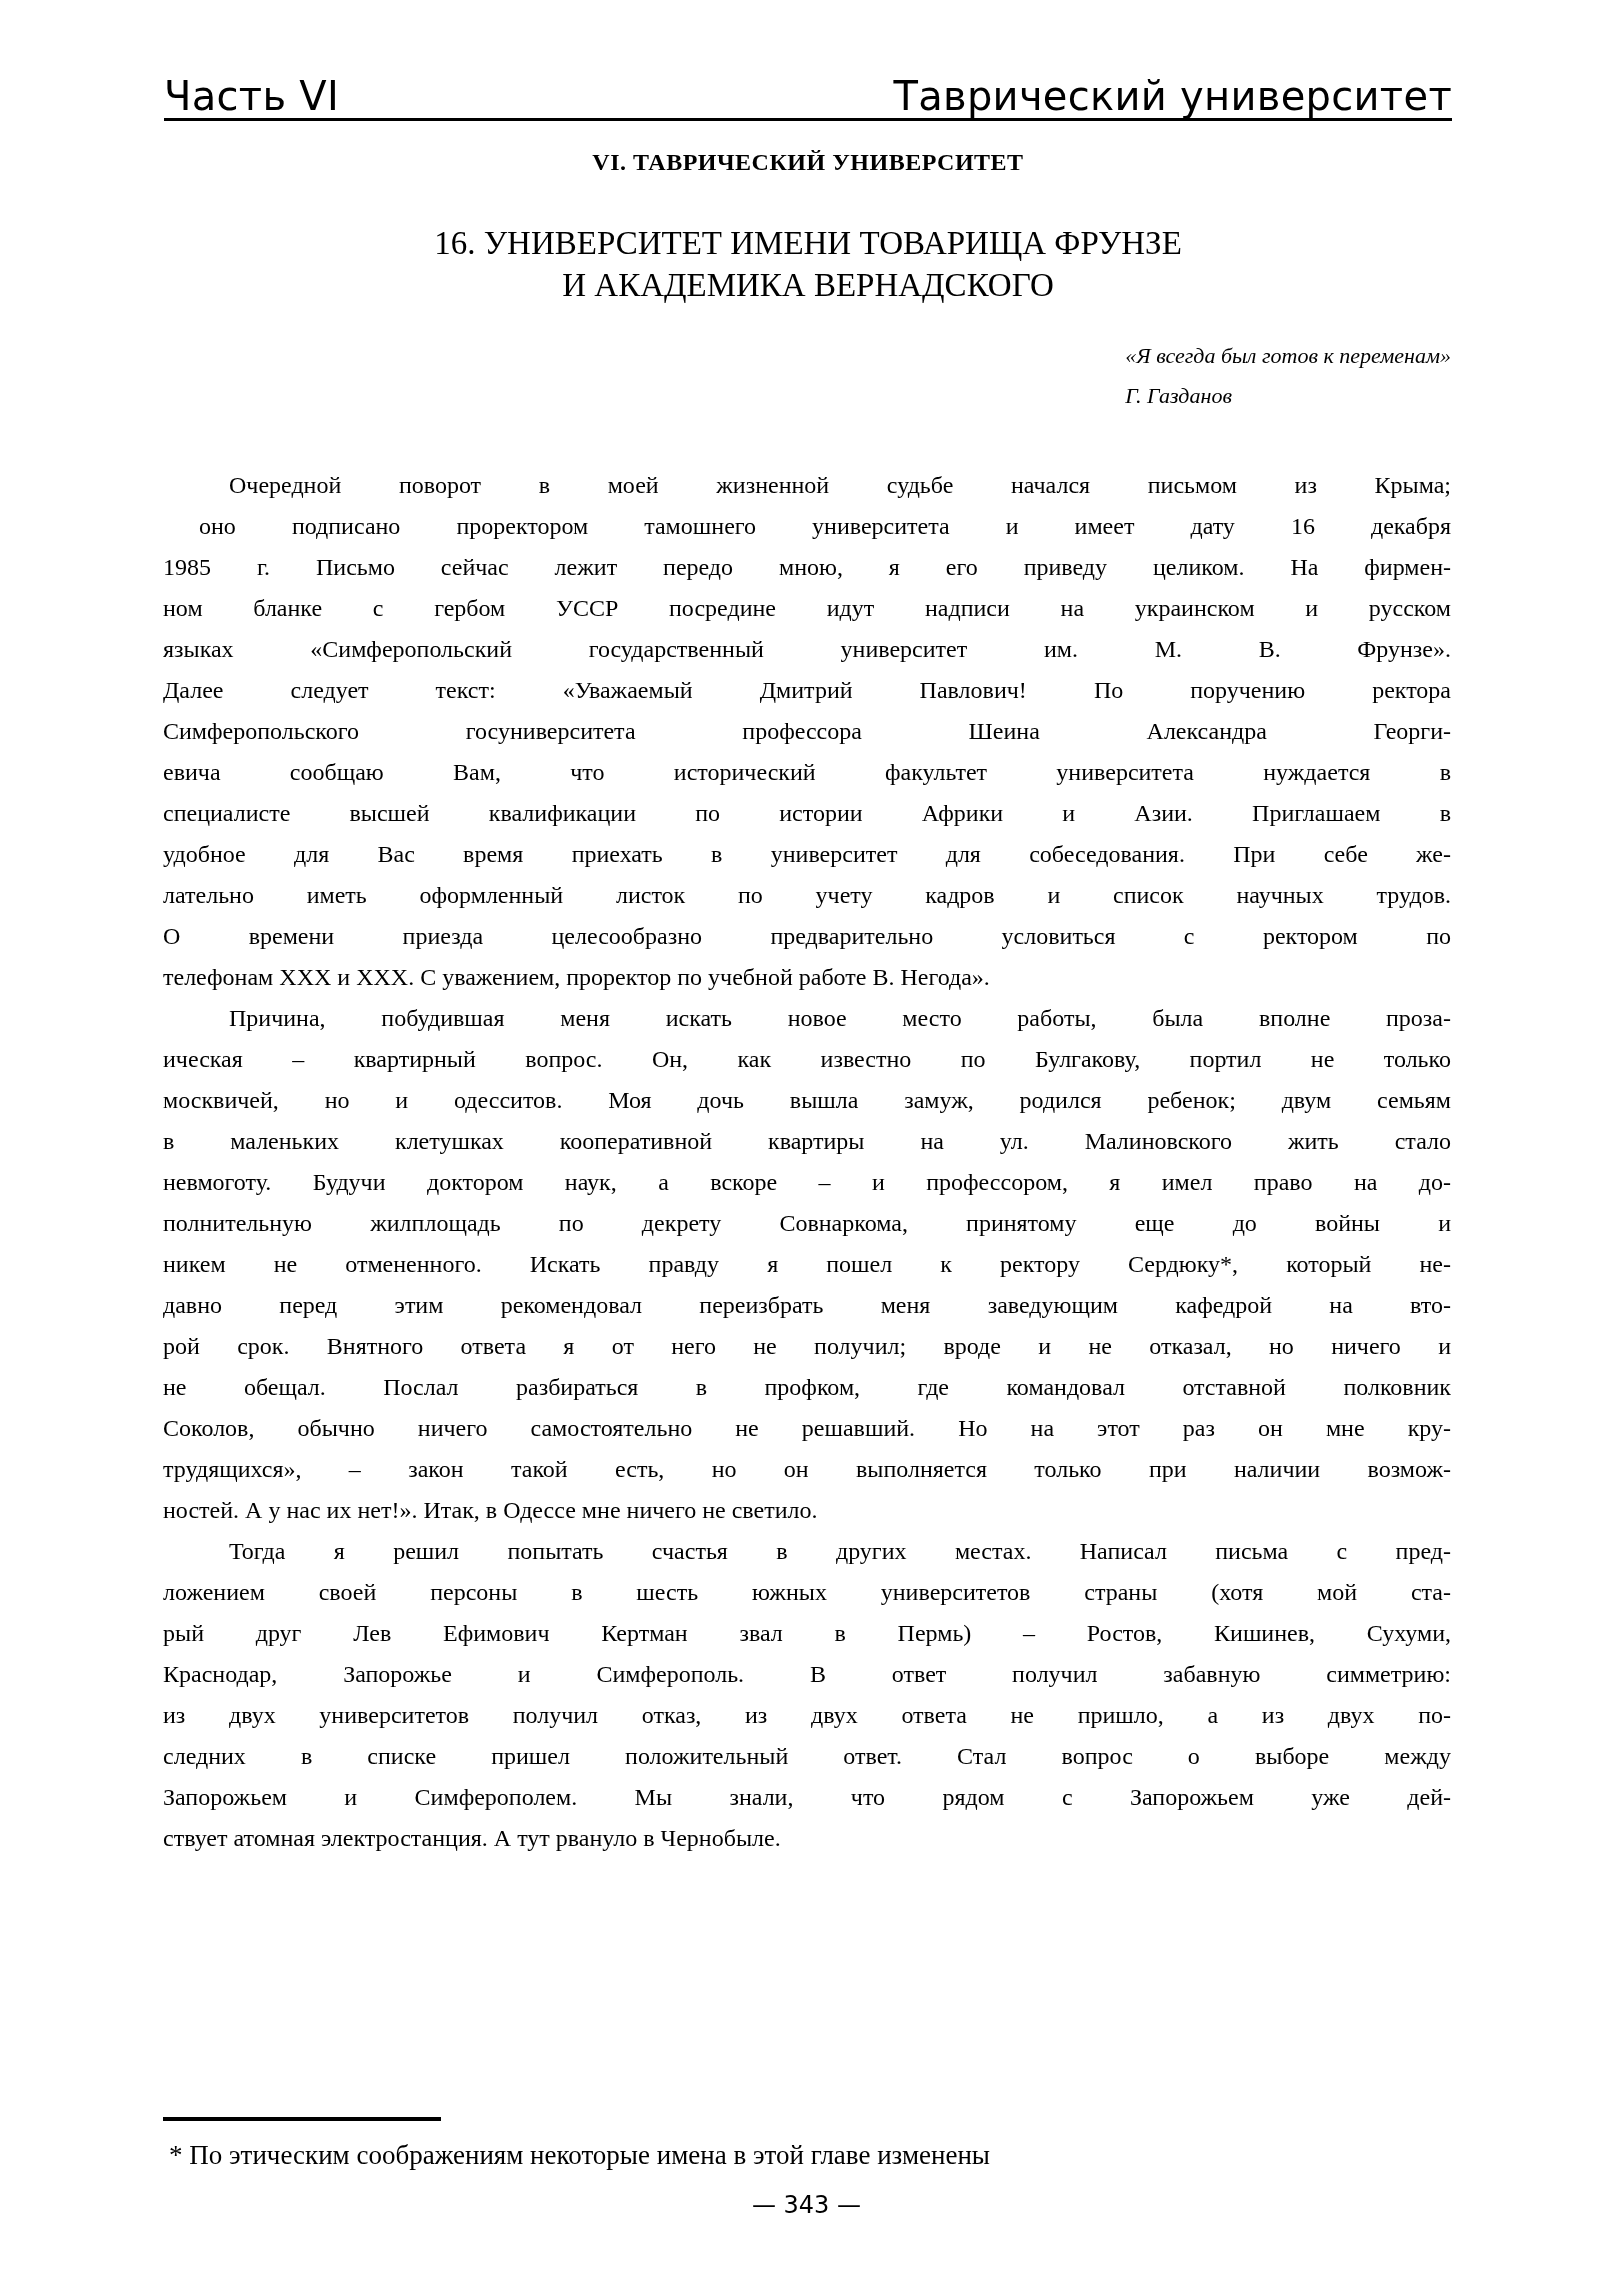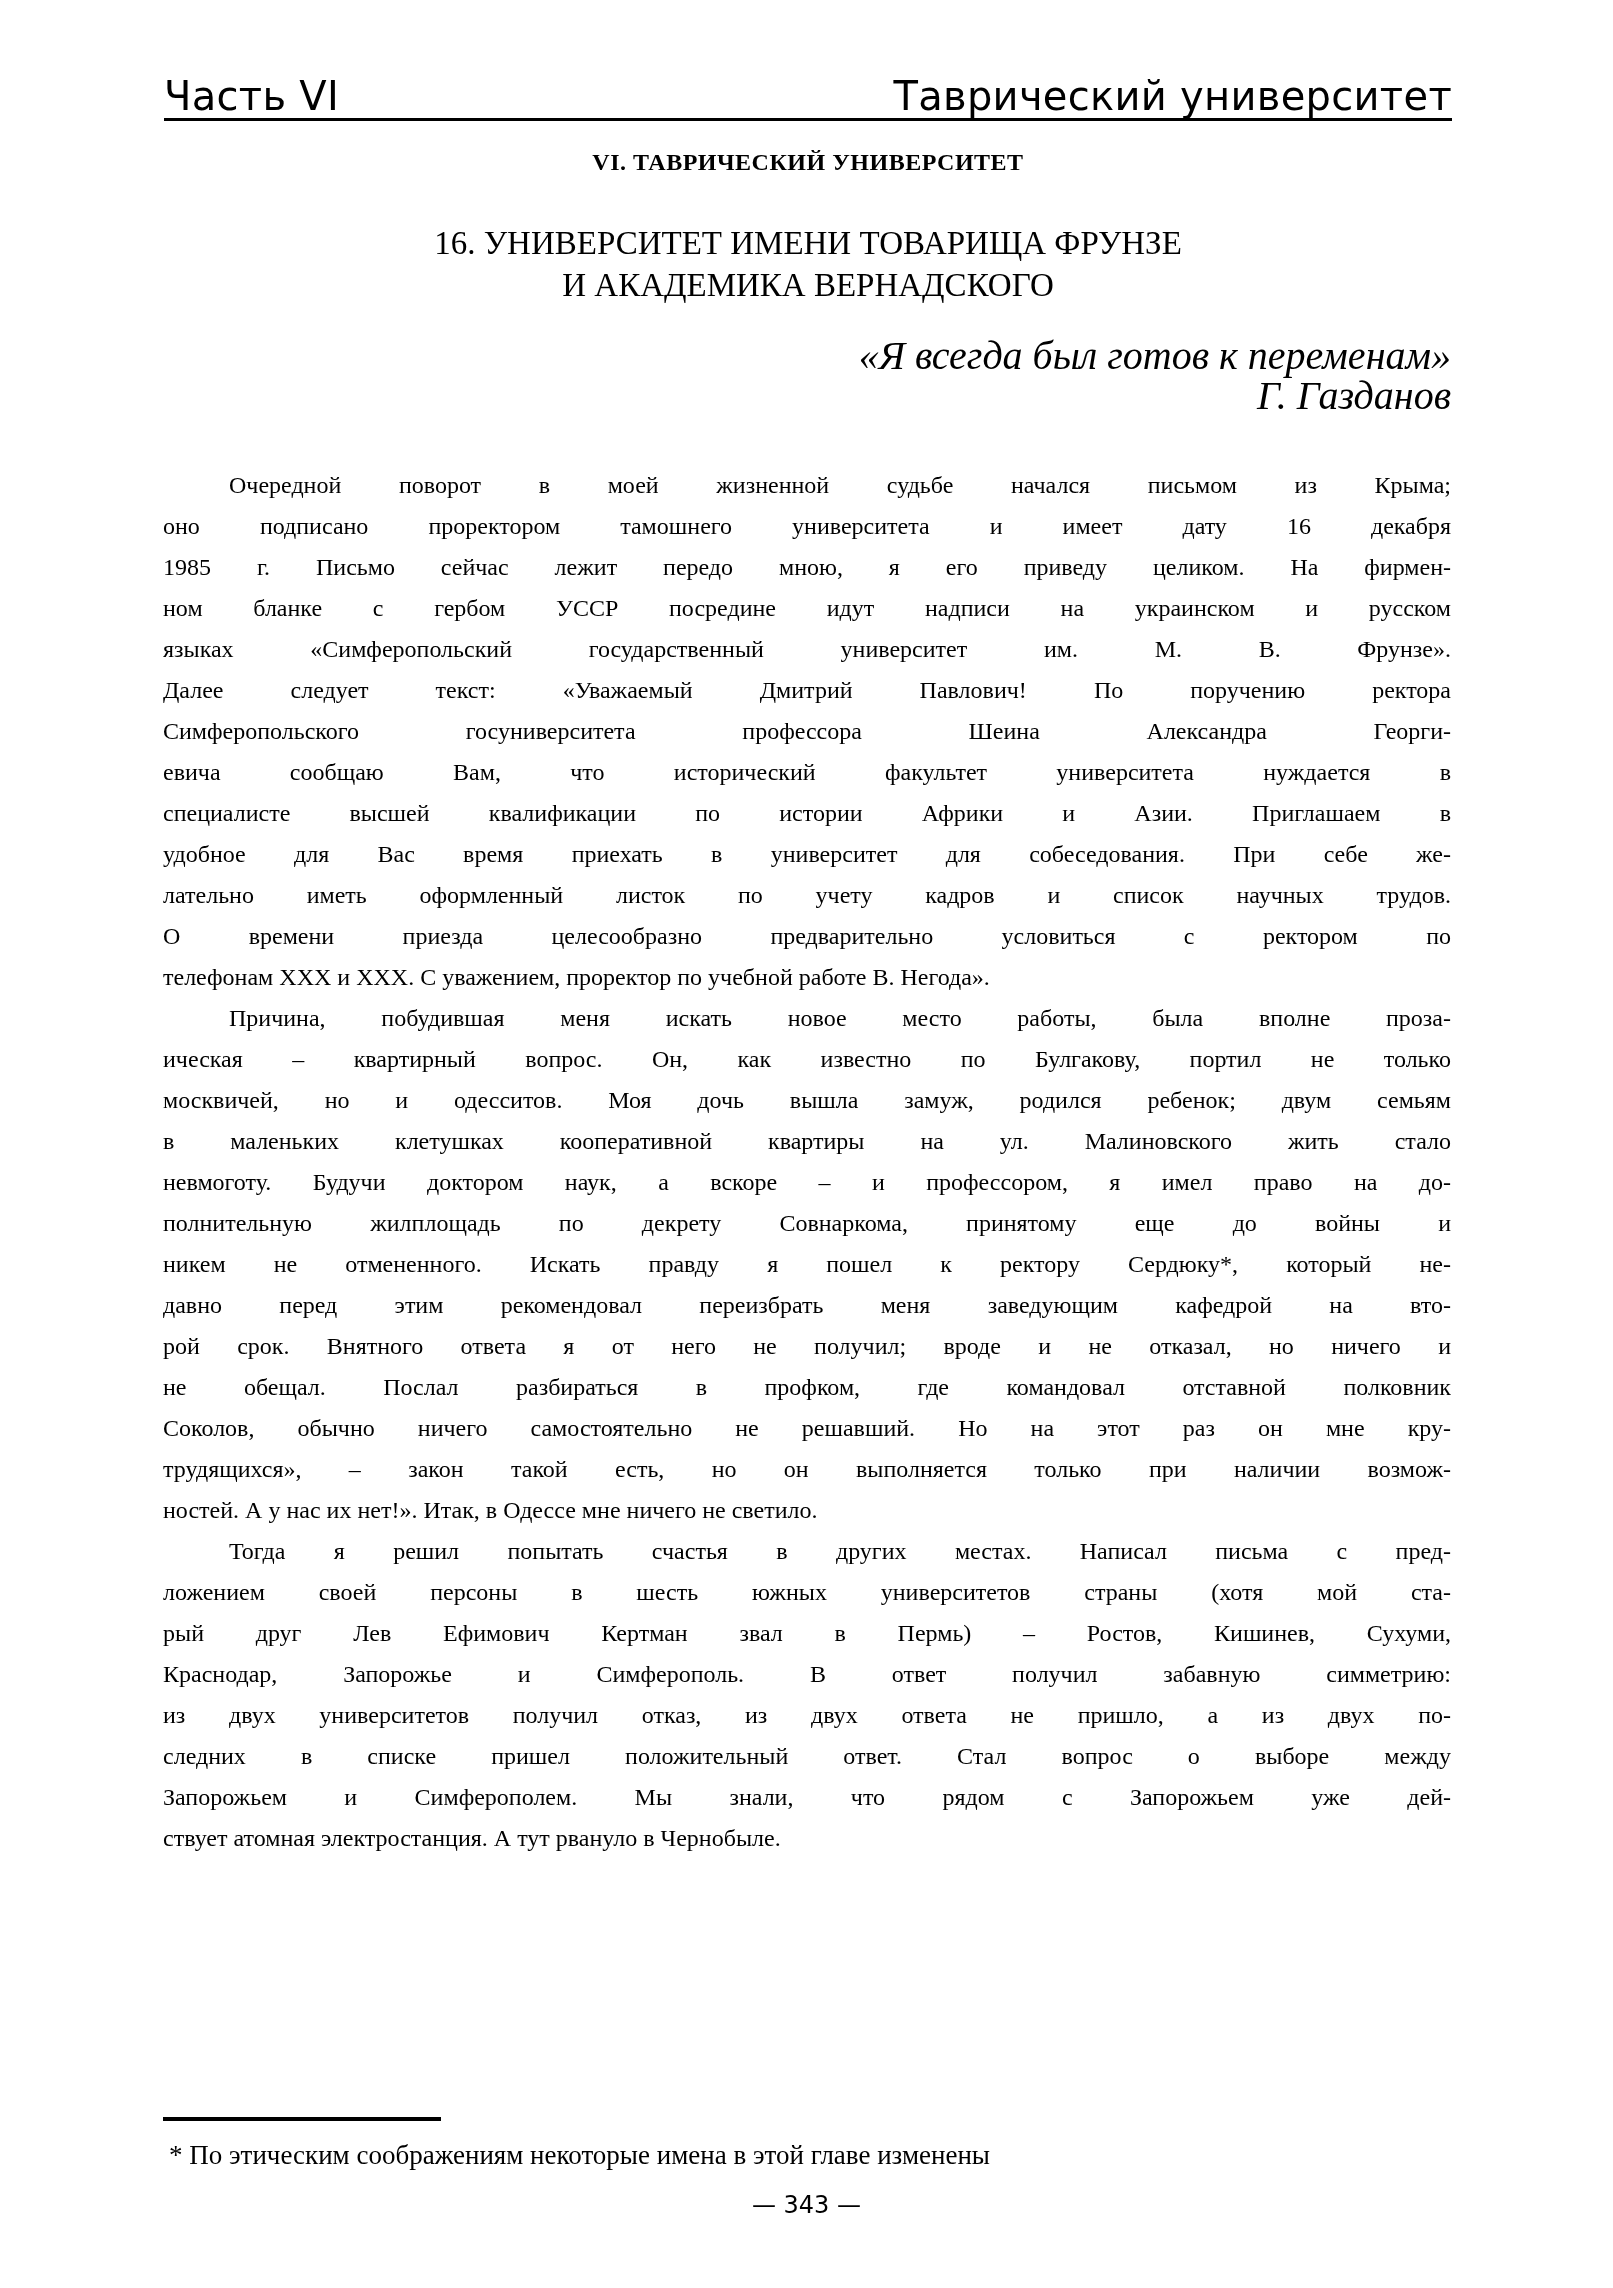--- a/index.html
+++ b/index.html
@@ -77,24 +77,24 @@
     font-size: 33px;
     line-height: 42px;
   }
   .chapter-title div { white-space: nowrap; }
 
   
   .epigraph {
     position: absolute;
     right: 162px;
     top: 336px;
-    text-align: right;
+    text-align: left;
     font-family: "Liberation Serif", serif;
     font-style: italic;
-    font-size: 40px;
+    font-size: 22px;
     line-height: 40px;
   }
 
   
   .body-text {
     position: absolute;
     left: 163px;
     width: 1288px;
     top: 465px;
     font-family: "Liberation Serif", serif;
@@ -166,21 +166,21 @@
   </div>
 
   <div class="epigraph">
     <div>«Я всегда был готов к переменам»</div>
     <div>Г. Газданов</div>
   </div>
 
   <div class="body-text" id="body-text">
       <div>
         <span class="line indent" style="text-align-last: justify;">Очередной поворот в моей жизненной судьбе начался письмом из Крыма;</span>
-        <span class="line" style="text-align-last: justify;">оно подписано проректором тамошнего университета и имеет дату 16 декабря</span>
+        <span class="line" style="text-align-last: justify; margin-left: 36px;">оно подписано проректором тамошнего университета и имеет дату 16 декабря</span>
         <span class="line" style="text-align-last: justify;">1985 г. Письмо сейчас лежит передо мною, я его приведу целиком. На фирмен-</span>
         <span class="line" style="text-align-last: justify;">ном бланке с гербом УССР посредине идут надписи на украинском и русском</span>
         <span class="line" style="text-align-last: justify;">языках «Симферопольский государственный университет им. М. В. Фрунзе».</span>
         <span class="line" style="text-align-last: justify;">Далее следует текст: «Уважаемый Дмитрий Павлович! По поручению ректора</span>
         <span class="line" style="text-align-last: justify;">Симферопольского госуниверситета профессора Шеина Александра Георги-</span>
         <span class="line" style="text-align-last: justify;">евича сообщаю Вам, что исторический факультет университета нуждается в</span>
         <span class="line" style="text-align-last: justify;">специалисте высшей квалификации по истории Африки и Азии. Приглашаем в</span>
         <span class="line" style="text-align-last: justify;">удобное для Вас время приехать в университет для собеседования. При себе же-</span>
         <span class="line" style="text-align-last: justify;">лательно иметь оформленный листок по учету кадров и список научных трудов.</span>
         <span class="line" style="text-align-last: justify;">О времени приезда целесообразно предварительно условиться с ректором по</span>

